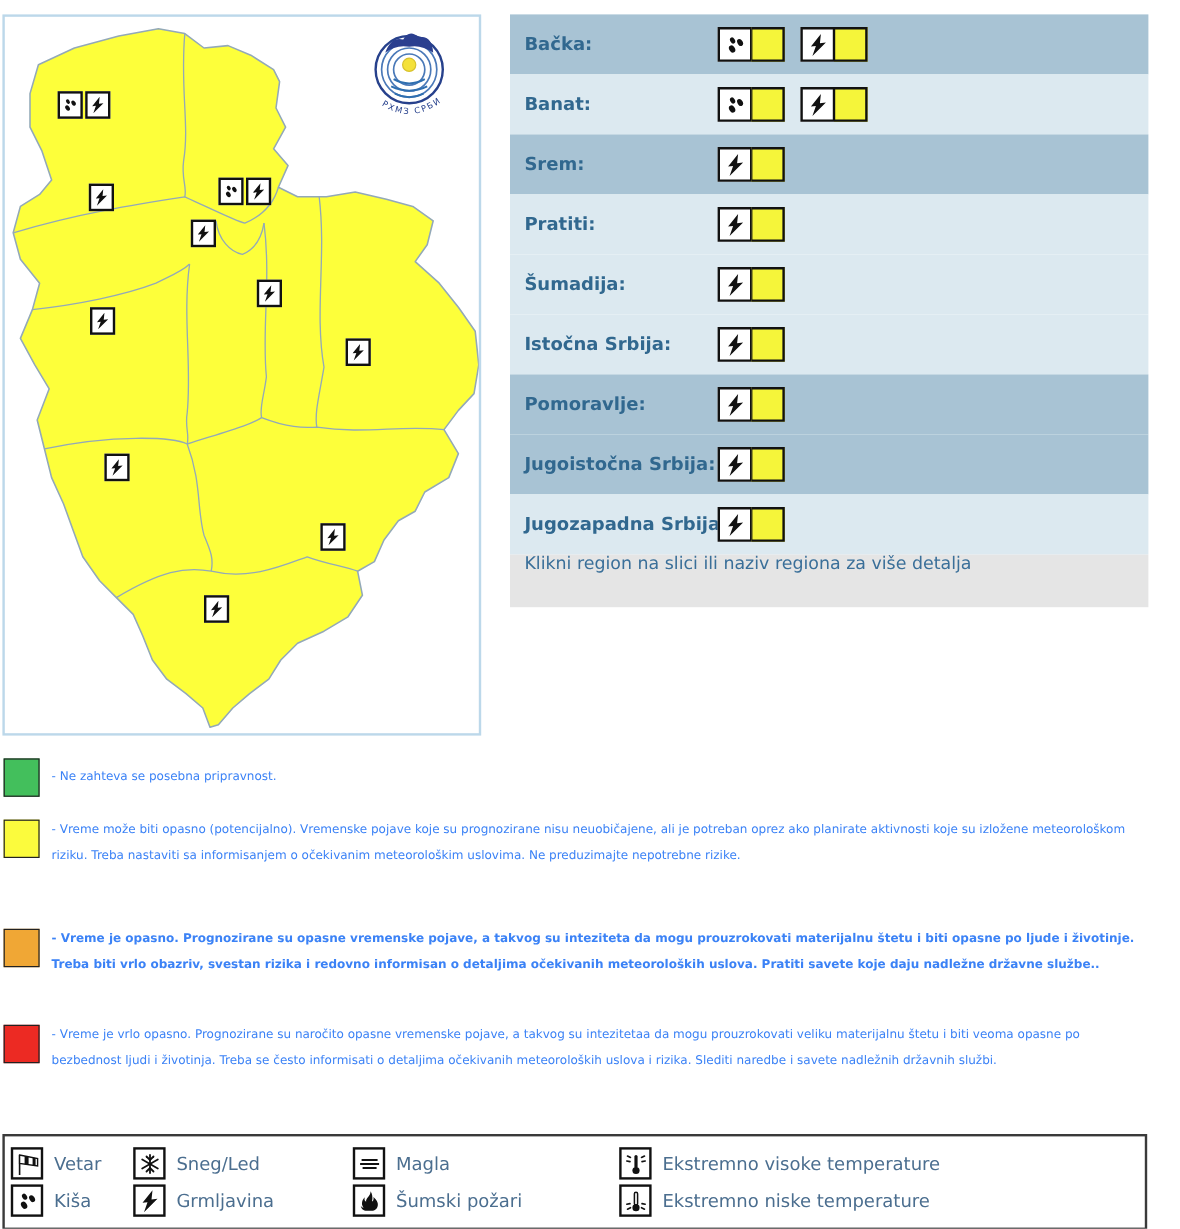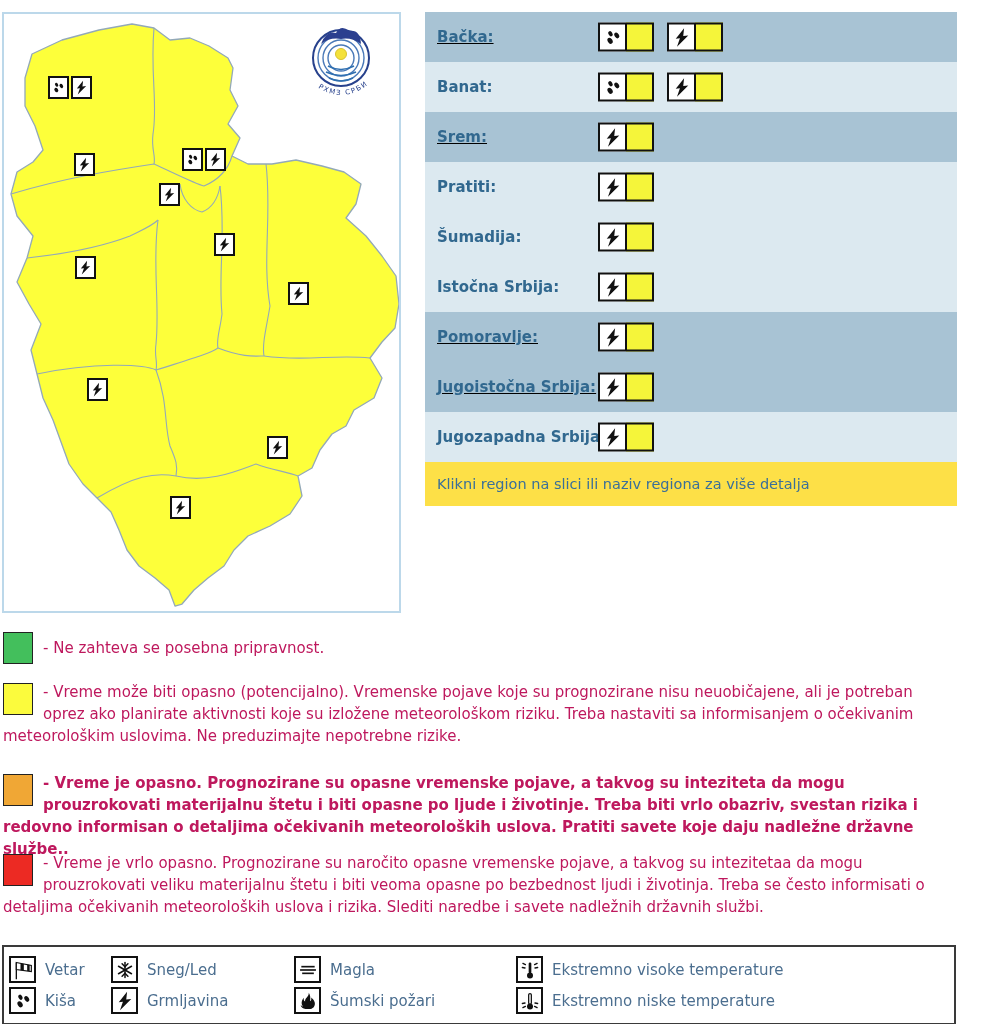--- a/index.html
+++ b/index.html
@@ -14,39 +14,39 @@
   .logo{position:absolute;left:294px;top:6px;width:86px;height:92px;}
 
   .map-marker{position:absolute;display:flex;gap:2px;}
   .mini-ico{width:21px;height:23px;background:#fff;border:2px solid #111;
             box-sizing:border-box;display:flex;align-items:center;justify-content:center;}
   .mini-ico svg{width:15px;height:15px;}
 
   
   .panel{position:absolute;left:425px;top:12px;width:532px;}
   .region-row{height:50px;display:flex;align-items:center;position:relative;}
-  .region-row.dark{background:#a8c3d4;text-decoration:underline;}
+  .region-row.dark{background:#a8c3d4;}
   .region-row.light{background:#dce9f0;}
   .region-label{margin-left:12px;font-size:15px;font-weight:bold;color:#31688f;}
   .row-icons{position:absolute;left:173px;top:50%;transform:translateY(-50%);
              display:flex;gap:13px;}
   .awt-pair{display:flex;}
   .awt-ico,.awt-level{width:28px;height:29px;box-sizing:border-box;border:2px solid #111;}
   .awt-ico{background:#fff;display:flex;align-items:center;justify-content:center;border-right-width:1px;}
   .awt-level{border-left-width:1px;}
   .awt-ico svg{width:20px;height:20px;}
-  .panel-footer{height:44px;background:#fde047;display:flex;align-items:center;}
+  .panel-footer{height:44px;background:#e5e5e5;display:flex;}
   .panel-footer span{margin-left:12px;font-size:14.5px;color:#3a6f99;}
 
   
   .levels{position:absolute;left:3px;top:0;width:954px;}
   .level-block{position:absolute;left:0;width:100%;}
   .level-swatch{float:left;width:30px;height:32px;border:1px solid #222;
                 box-sizing:border-box;margin:2px 10px 6px 0;}
-  .level-text{font-size:15px;line-height:22px;color:#be185d;}
+  .level-text{font-size:10px;line-height:22px;color:#3b82f6;}
   .level-block.single .level-text{padding-top:7px;}
 
   
   .legend{position:absolute;left:2px;top:945px;width:954px;height:80px;
           border:2px solid #3a3a3a;box-sizing:border-box;background:#fff;
           display:grid;grid-template-columns:102px 183px 222px auto;
           grid-auto-rows:29px;align-content:center;row-gap:2px;padding-left:5px;}
   .legend-cell{display:flex;align-items:center;}
   .legend-ico{width:27px;height:27px;border:2px solid #111;box-sizing:border-box;
               background:#fff;display:flex;align-items:center;justify-content:center;flex:none;}

